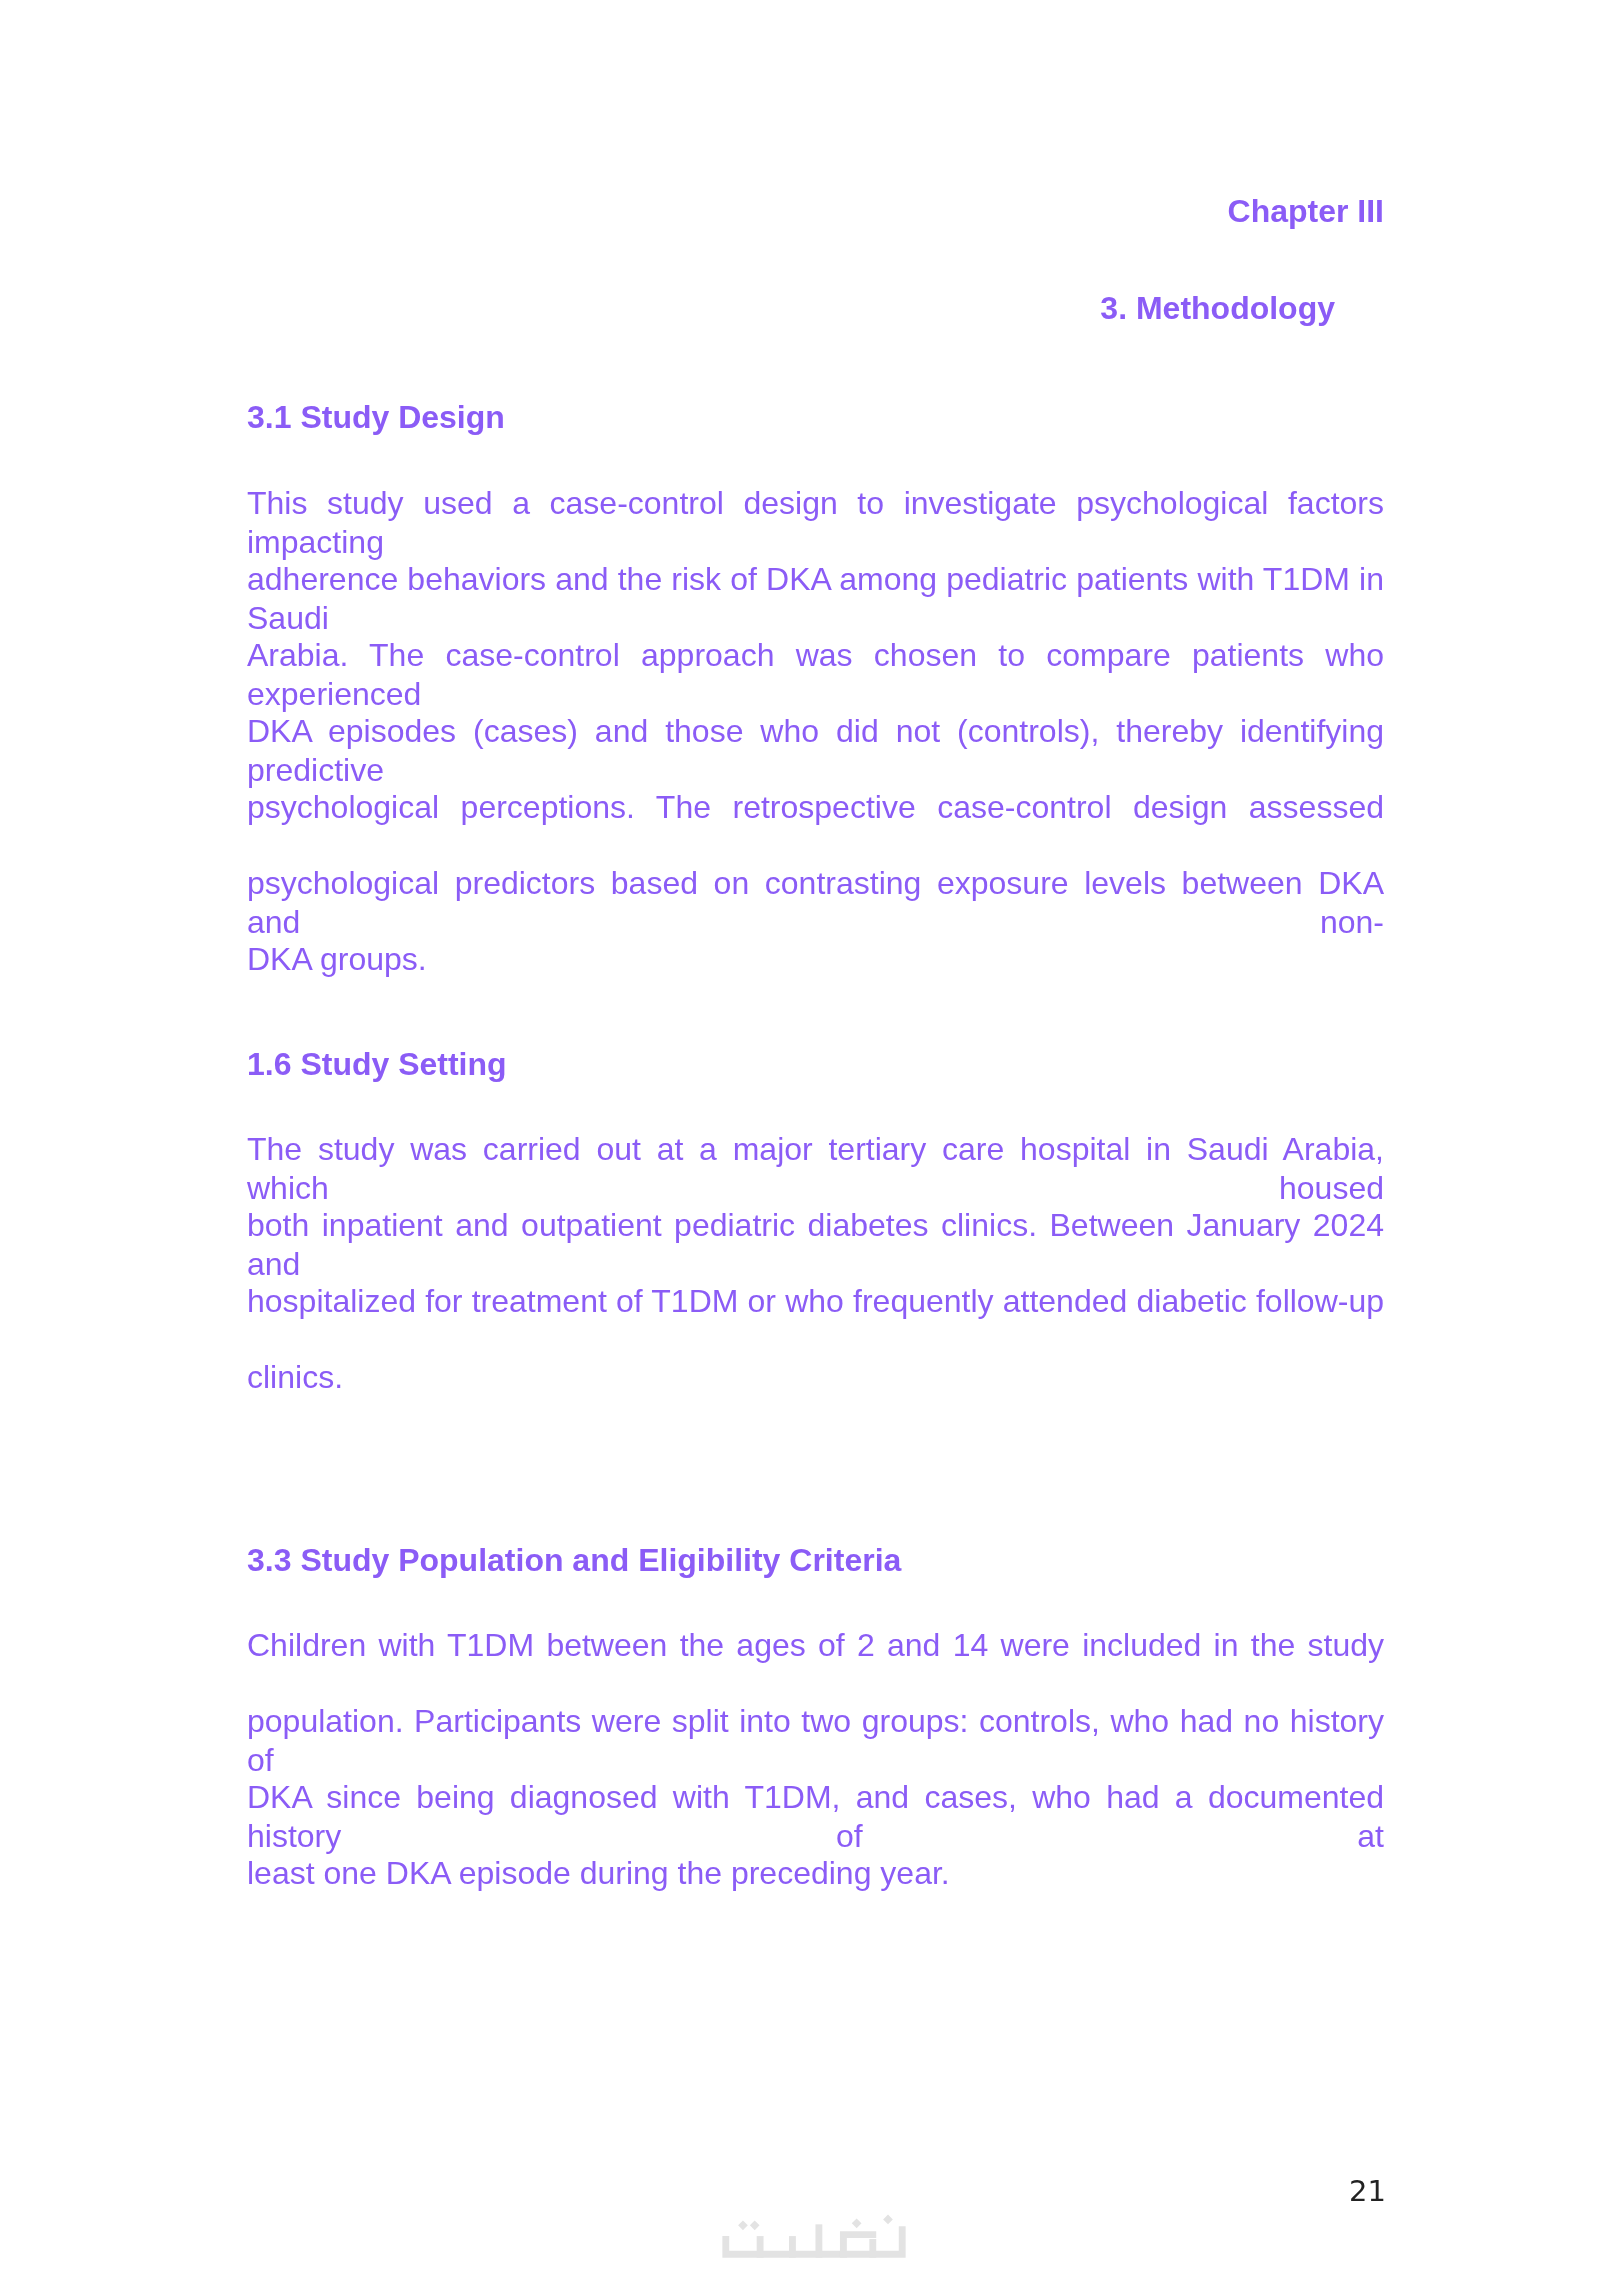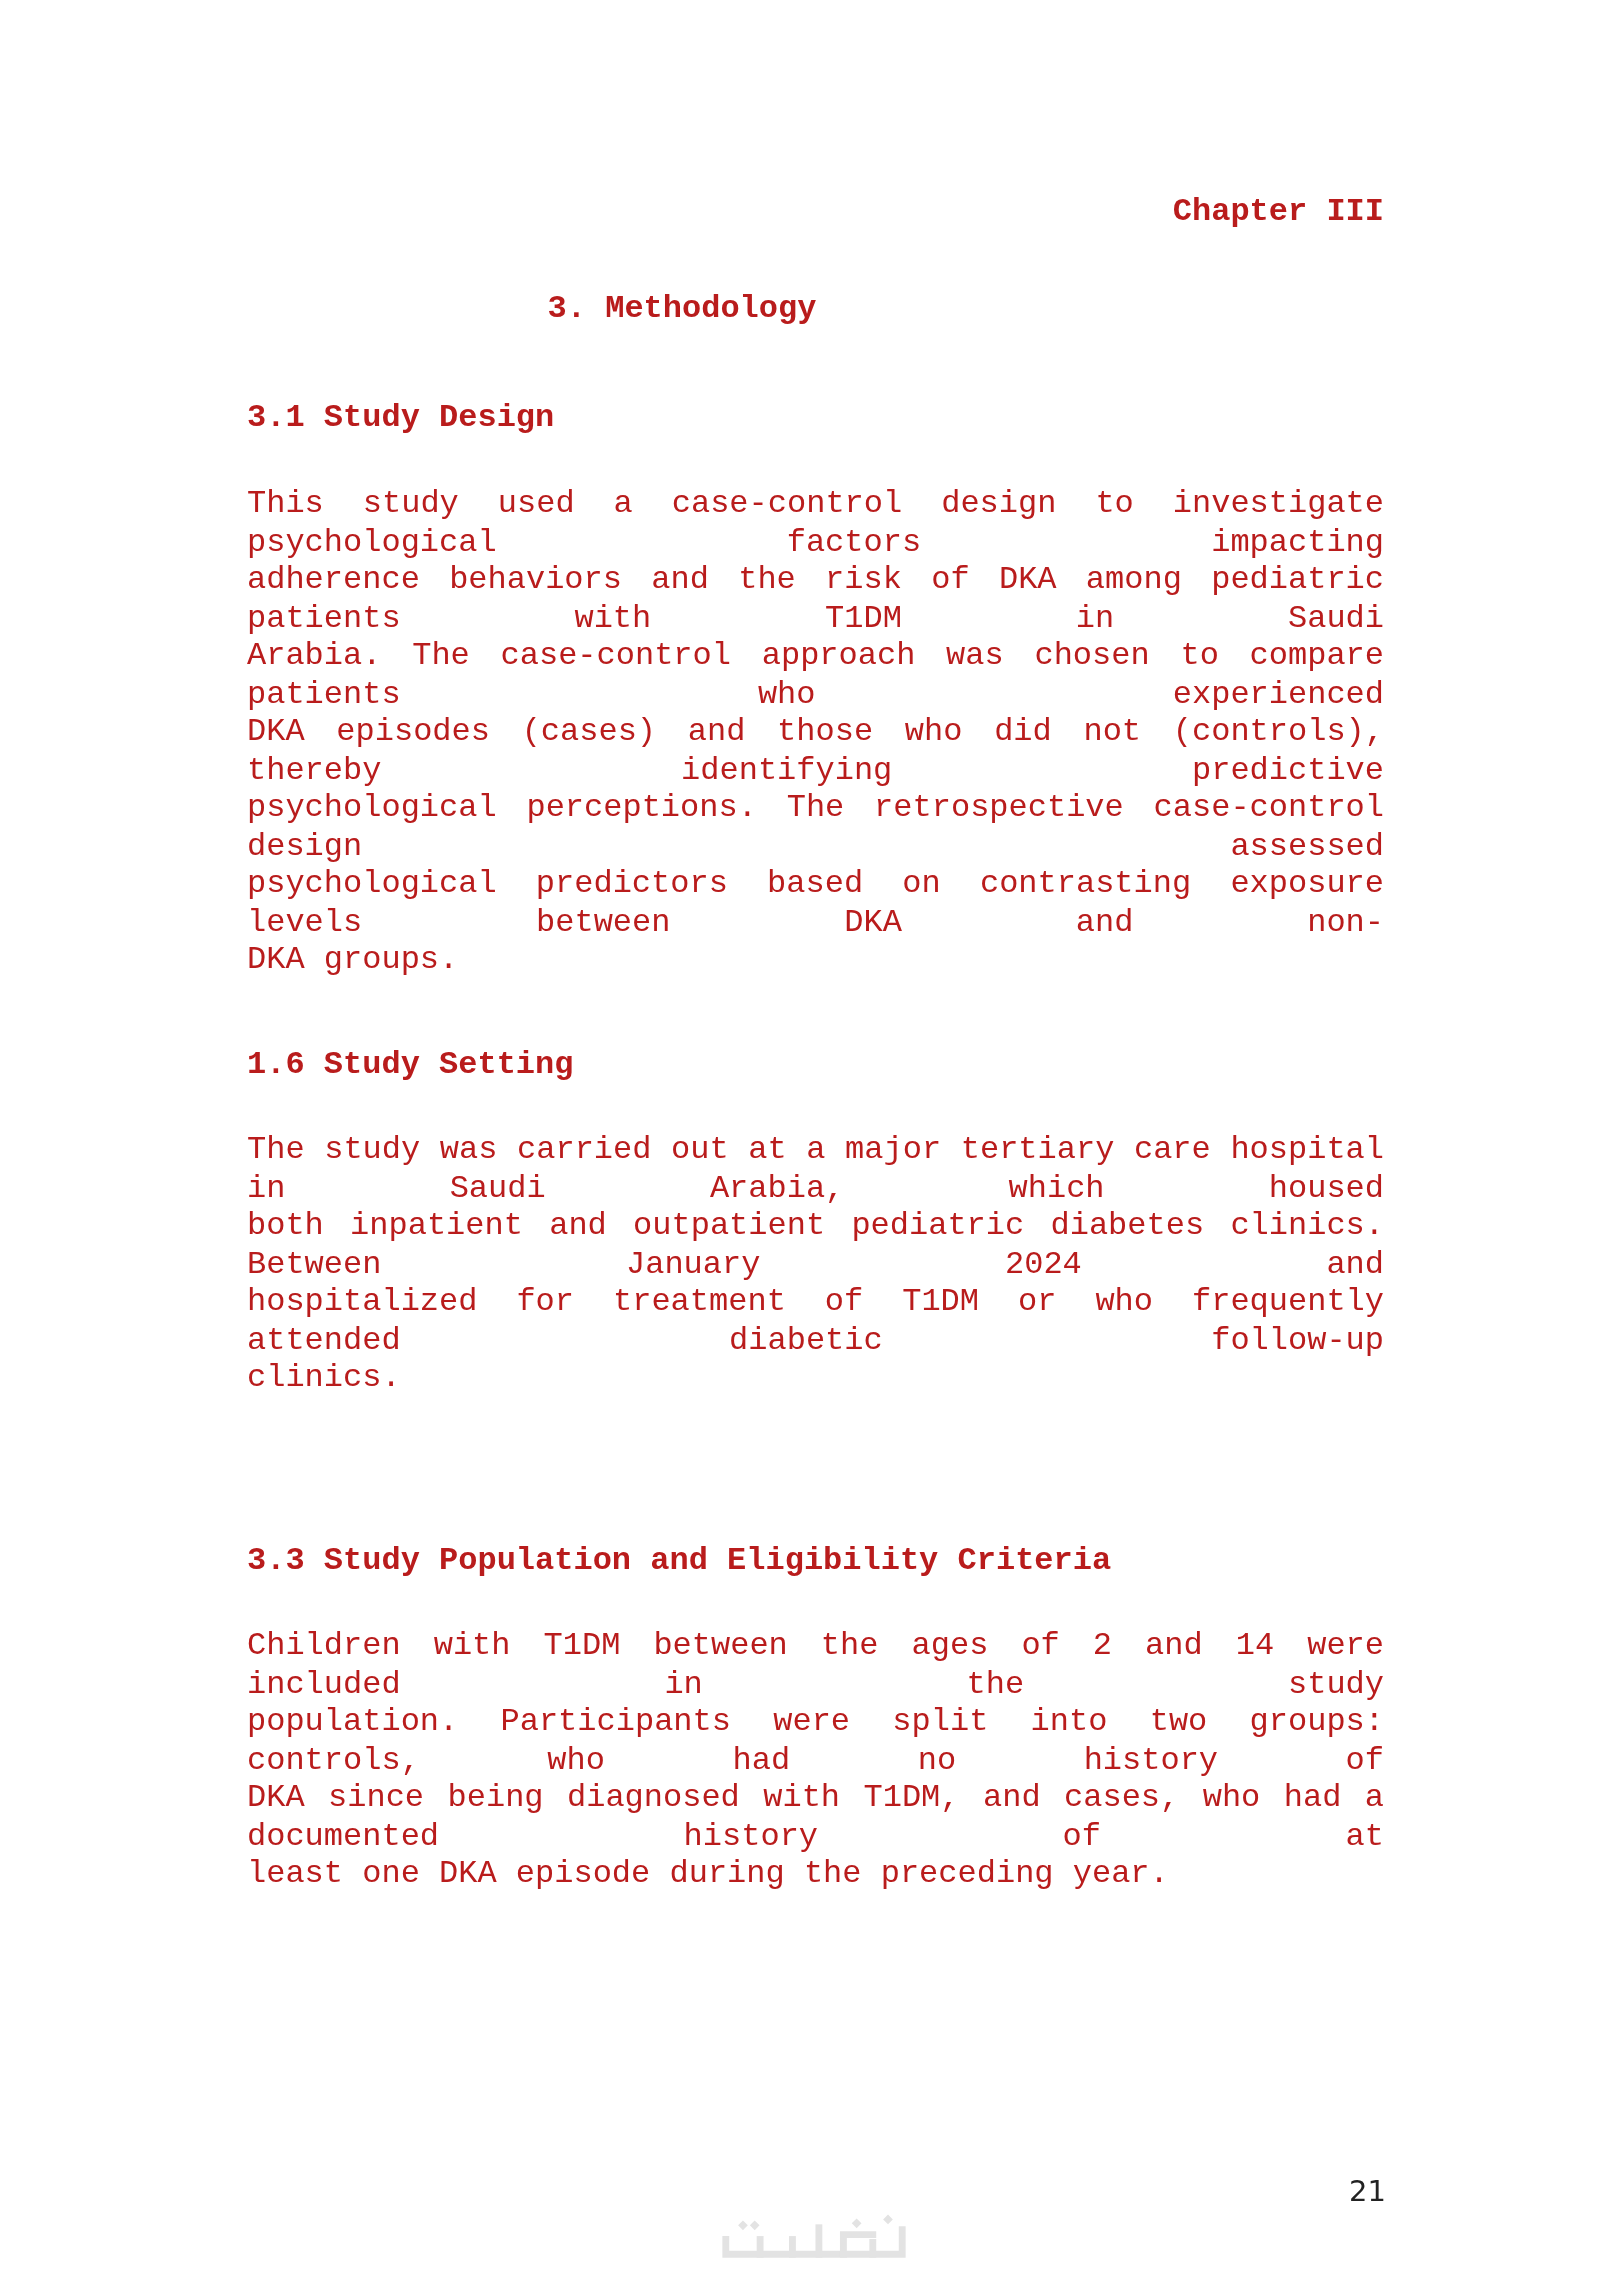--- a/index.html
+++ b/index.html
@@ -1,20 +1,20 @@
 <!DOCTYPE html>
 <html><head>
   <meta charset="utf-8">
   <style>
     html, body { margin: 0; padding: 0; background: #ffffff; }
     body { width: 1621px; height: 2293px; position: relative; overflow: hidden; }
     .page { position: absolute; left: 0; top: 0; width: 1621px; height: 2293px; background: #ffffff; }
-    .serif { font-family: Liberation Mono, monospace; color: #b91c1c; }
+    .serif { font-family: Liberation Sans, sans-serif; color: #8b5cf6; }
     .chapter { position: absolute; right: 237px; top: 192px; font-size: 32px; font-weight: bold; line-height: 39px; }
-    .title { position: absolute; left: 0; width: 1335px; text-align: center; top: 289px; font-size: 32px; font-weight: bold; line-height: 39px; }
+    .title { position: absolute; left: 0; width: 1335px; text-align: right; top: 289px; font-size: 32px; font-weight: bold; line-height: 39px; }
     .title span { display: inline-block; margin-left: 29px; }
     .heading { position: absolute; left: 247px; font-size: 32px; font-weight: bold; line-height: 39px; margin-top: 12px; }
     .para { position: absolute; left: 247px; width: 1137px; font-size: 32px; }
     .line { display: block; height: 76px; line-height: 39px; text-align: justify; text-align-last: justify; white-space: nowrap; }
     .line.last { text-align-last: left; }
     .line .inner { display: inline-block; width: 100%; text-align: justify; text-align-last: justify; white-space: normal; }
     .line.last .inner { text-align-last: left; }
     .page-number { position: absolute; right: 235px; top: 2174px; font-family: "DejaVu Sans", sans-serif; font-size: 29px; color: #222222; line-height: 35px; }
     .watermark { position: absolute; left: 716px; top: 2210px; width: 196px; height: 59px; }
   </style>

